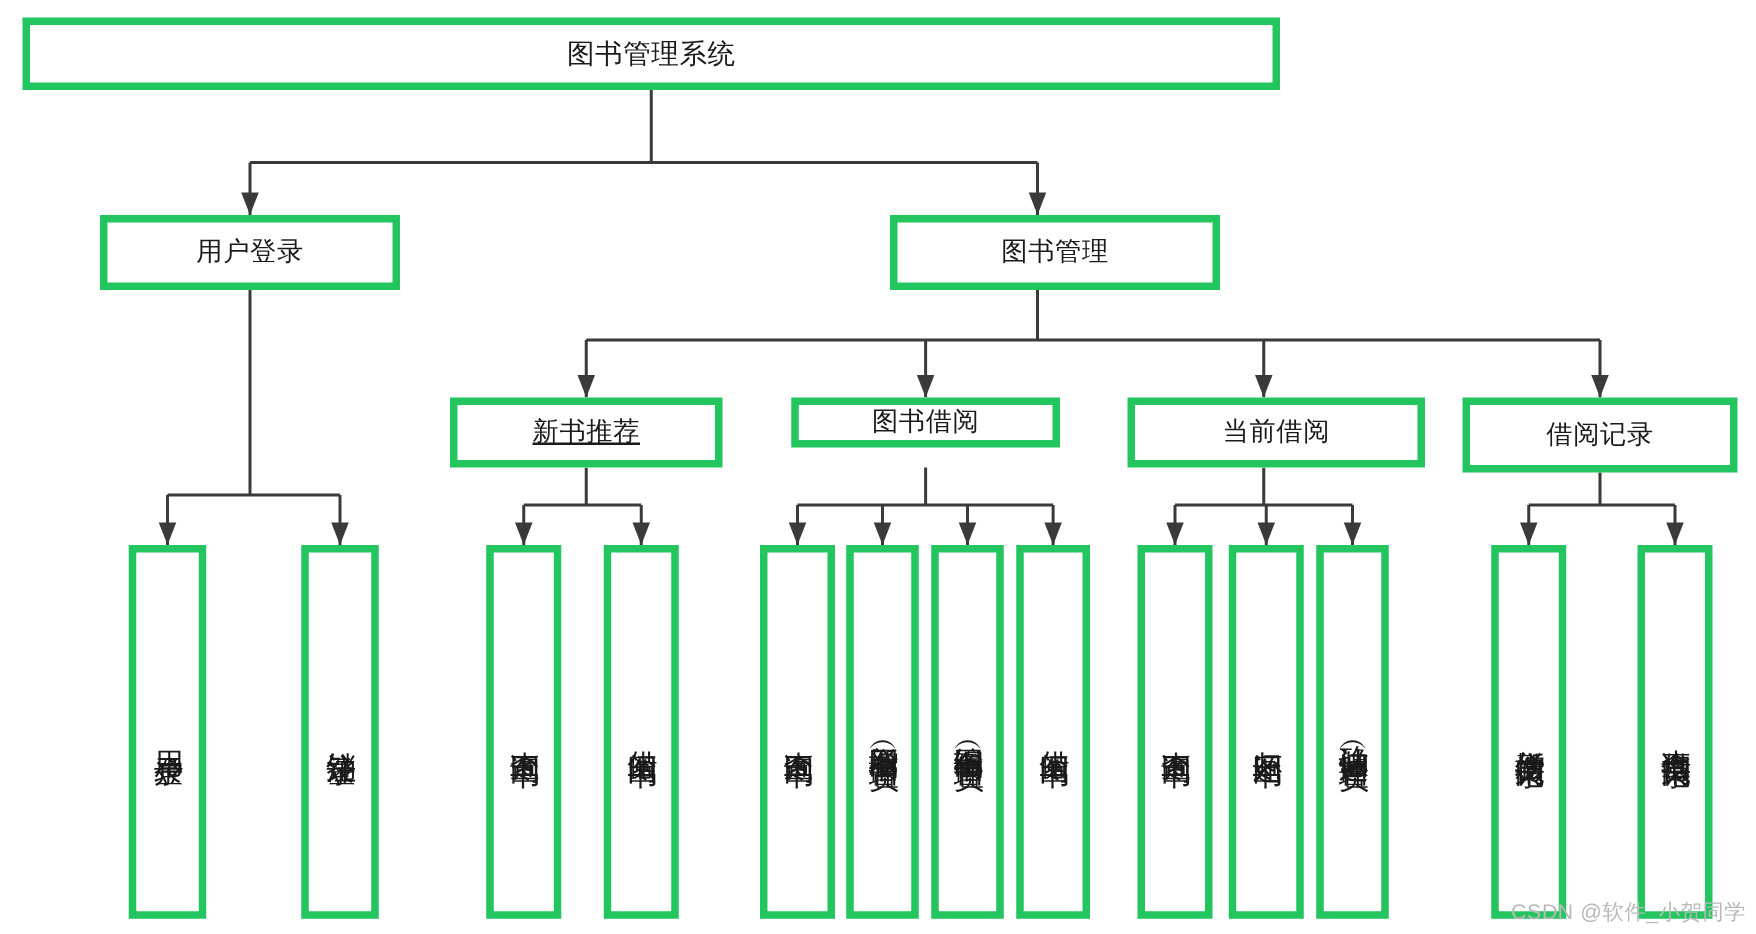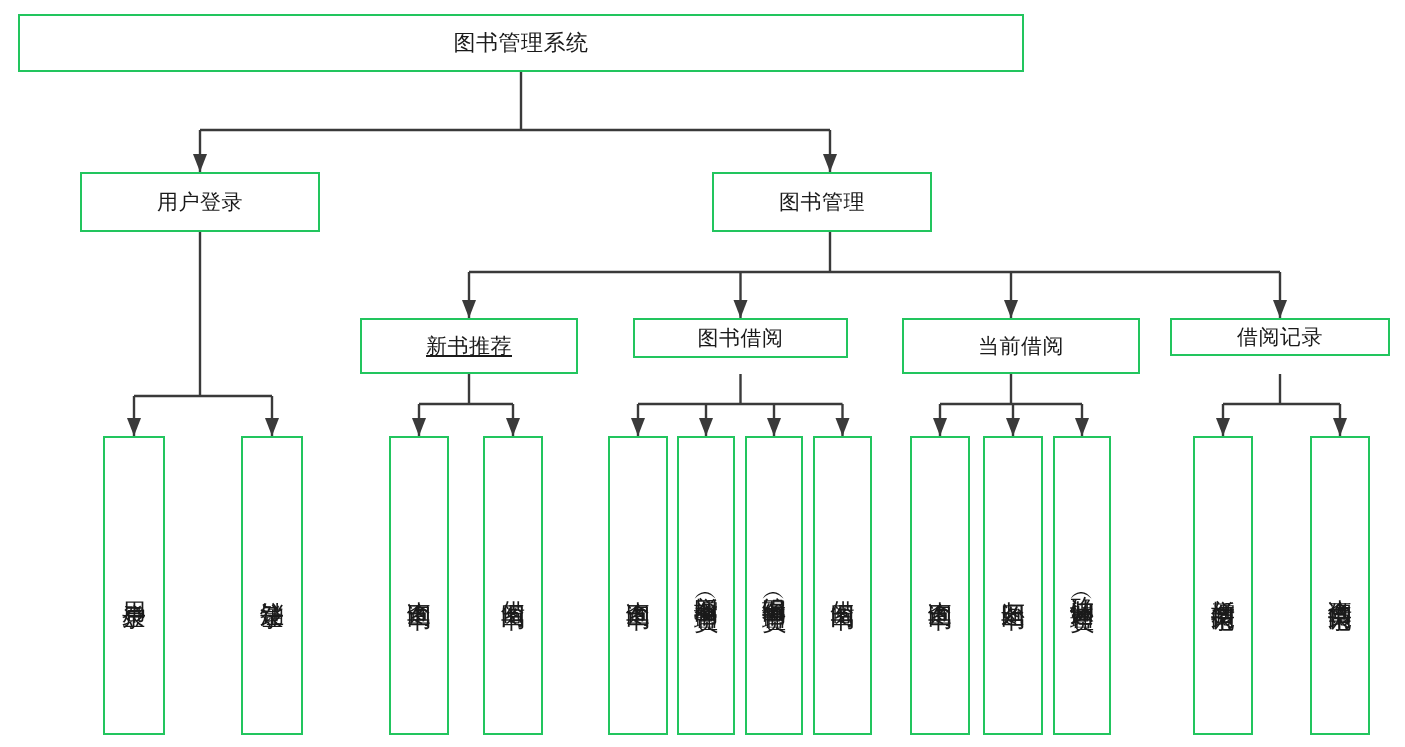--- a/index.html
+++ b/index.html
@@ -15,21 +15,21 @@
     position: relative;
     width: 1405px;
     height: 747px;
     background: #ffffff;
     overflow: hidden;
   }
   .node {
     position: absolute;
     box-sizing: border-box;
     background: #ffffff;
-    border: 2px solid #22c55e;
+    border: 6px solid #22c55e;
     display: flex;
     align-items: center;
     justify-content: center;
     color: #1a1a1a;
   }
   .node .label {
     display: block;
     text-align: center;
     white-space: nowrap;
     line-height: 1.05;
@@ -140,33 +140,33 @@
       <line x1="1340" y1="404" x2="1340" y2="436" class="edge"></line>
       <path d="M1333,418 L1347,418 L1340,436 Z" class="arrowhead"></path>
     </svg>
   <div id="nodes">
       <div class="node horiz root" style="left: 18px; top: 14px; width: 1006px; height: 58px;">
         <span class="label">图书管理系统</span>
       </div>
       <div class="node horiz" style="left: 80px; top: 172px; width: 240px; height: 60px;">
         <span class="label">用户登录</span>
       </div>
-      <div class="node horiz" style="left: 712px; top: 172px; width: 220px; height: 60px;">
+      <div class="node horiz" style="left: 712px; top: 172px; width: 264px; height: 60px;">
         <span class="label">图书管理</span>
       </div>
       <div class="node horiz" style="left: 360px; top: 318px; width: 218px; height: 56px; text-decoration: underline;">
         <span class="label">新书推荐</span>
       </div>
       <div class="node horiz" style="left: 633px; top: 318px; width: 215px; height: 40px;">
         <span class="label">图书借阅</span>
       </div>
       <div class="node horiz" style="left: 902px; top: 318px; width: 238px; height: 56px;">
         <span class="label">当前借阅</span>
       </div>
-      <div class="node horiz" style="left: 1170px; top: 318px; width: 220px; height: 38px;">
+      <div class="node horiz" style="left: 1170px; top: 318px; width: 220px; height: 60px;">
         <span class="label">借阅记录</span>
       </div>
       <div class="node vert" style="left: 103px; top: 436px; width: 62px; height: 299px;">
         <span class="label">用户登录</span>
       </div>
       <div class="node vert" style="left: 241px; top: 436px; width: 62px; height: 299px;">
         <span class="label">注销登录</span>
       </div>
       <div class="node vert" style="left: 389px; top: 436px; width: 60px; height: 299px;">
         <span class="label">查询图书</span>
@@ -195,13 +195,14 @@
       <div class="node vert" style="left: 1053px; top: 436px; width: 58px; height: 299px;">
         <span class="label">确认归还（管理员）</span>
       </div>
       <div class="node vert" style="left: 1193px; top: 436px; width: 60px; height: 299px;">
         <span class="label">新增借阅记录</span>
       </div>
       <div class="node vert" style="left: 1310px; top: 436px; width: 60px; height: 299px;">
         <span class="label">查询借阅记录</span>
       </div>
     </div>
+  <div id="watermark">CSDN @软件_小贺同学</div>
 </div>
 
 </body></html>

